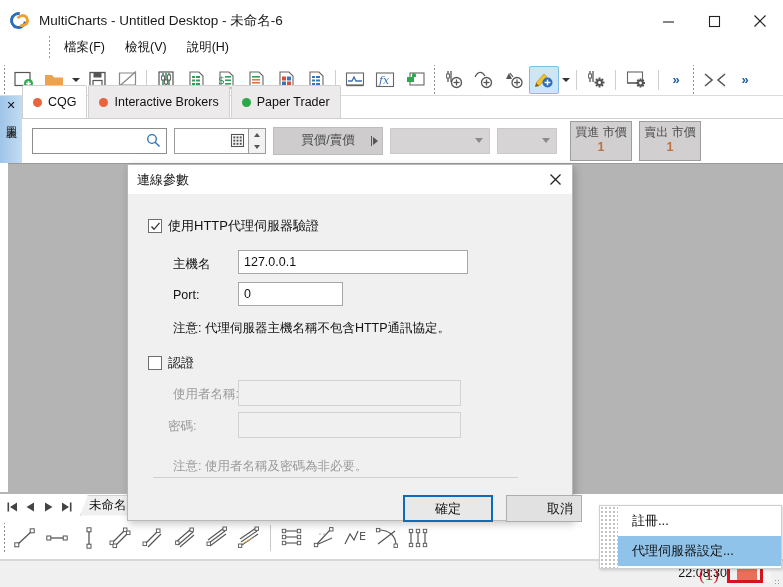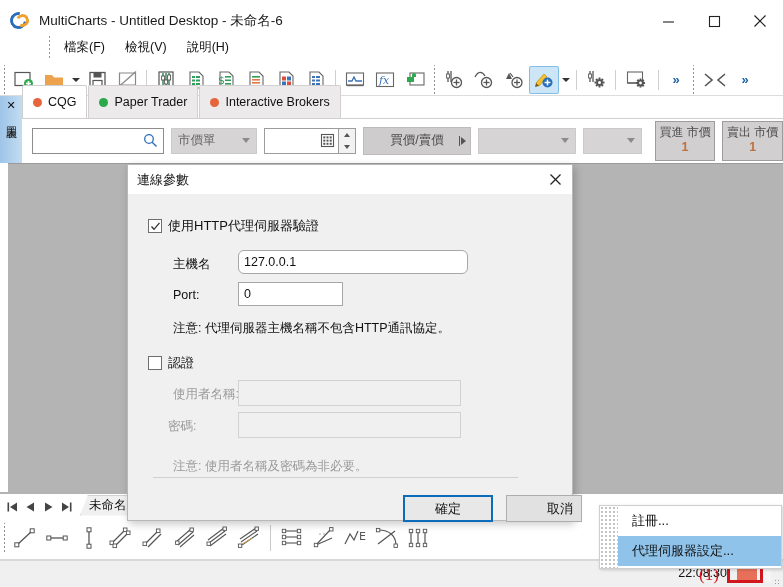--- a/index.html
+++ b/index.html
@@ -565,43 +565,39 @@
     <div class="tab-close-col">
       <div class="xmark">✕</div>
       <div class="vtext">圖表上</div>
     </div>
     <div class="tabs">
       <div class="tab active">
         <span class="dot" style="background:#e8643c"></span>
         <span>CQG</span>
       </div>
       <div class="tab">
+        <span class="dot" style="background:#e8643c"></span>
+        <span>Interactive Brokers</span>
+      </div>
+      <div class="tab">
         <span class="dot" style="background:#2aa84a"></span>
         <span>Paper Trader</span>
-      </div>
-      <div class="tab">
-        <span class="dot" style="background:#e8643c"></span>
-        <span>Interactive Brokers</span>
       </div>
     </div>
   </div>
 
   <div class="orderbar">
     <div class="symbox">
       <span style="margin-right:auto;padding-left:5px;font-size:12.5px;"></span>
       <svg width="15" height="15" viewBox="0 0 15 15">
         <circle cx="6" cy="6" r="4.3" fill="none" stroke="#2a6ebb" stroke-width="1.3"></circle>
         <line x1="9.2" y1="9.2" x2="13.5" y2="13.5" stroke="#2a6ebb" stroke-width="1.4"></line>
       </svg>
     </div>
 
-    <div class="ddbox" style="width:88px">
-      <span>市價單</span>
-      <i class="chev-d"></i>
-    </div>
 
     <div style="display:flex">
       <div class="qtybox">
         <span style="margin-right:auto;padding-left:5px;font-size:12.5px;"></span>
         <svg width="15" height="15" viewBox="0 0 15 15">
           <rect x="1.5" y="1.5" width="12" height="12" fill="none" stroke="#555" stroke-width="1.1"></rect>
           <g fill="#555">
               <rect x="3.3" y="3.4" width="2" height="2"></rect>
               <rect x="6.5" y="3.4" width="2" height="2"></rect>
               <rect x="9.7" y="3.4" width="2" height="2"></rect>
@@ -869,21 +865,21 @@
       <div class="cbrow" style="position:absolute;left:20px;top:23px;">
         <span class="cbox">
           <svg width="11" height="11" viewBox="0 0 11 11">
               <path d="M1.5 5.5 L4 8.3 L9.5 1.8" fill="none" stroke="#333" stroke-width="1.3"></path>
             </svg>
         </span>
         <span>使用HTTP代理伺服器驗證</span>
       </div>
 
       <div class="flabel" style="position:absolute;left:45px;top:62px;">主機名</div>
-      <div class="finput" style="position:absolute;left:110px;top:56px;width:230px;border-radius:6px;">
+      <div class="finput" style="position:absolute;left:110px;top:56px;width:230px;">
         <span>127.0.0.1</span>
       </div>
 
       <div class="flabel" style="position:absolute;left:45px;top:94px;">Port:</div>
       <div class="finput" style="position:absolute;left:110px;top:88px;width:105px;">
         <span>0</span>
       </div>
 
       <div class="note" style="position:absolute;left:45px;top:126px;">注意: 代理伺服器主機名稱不包含HTTP通訊協定。</div>
 

